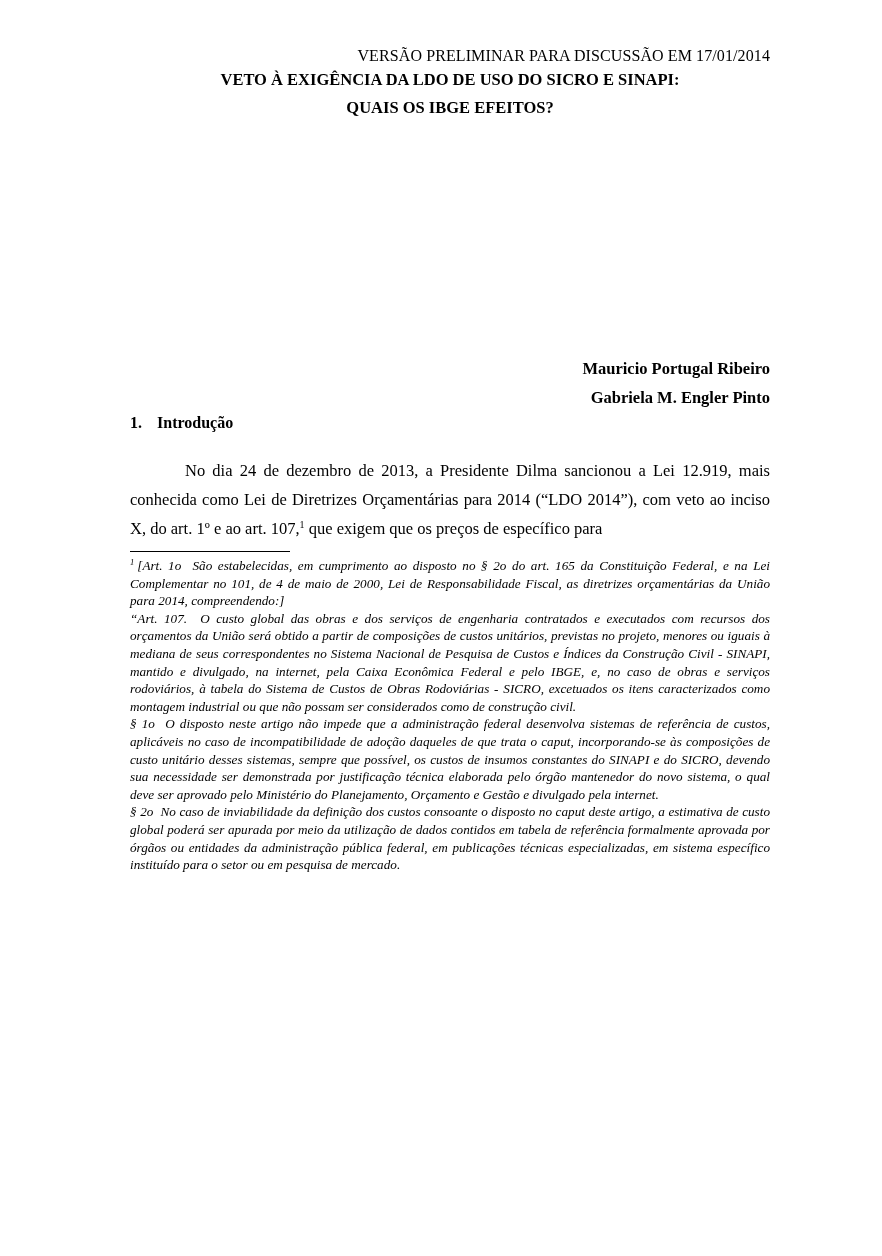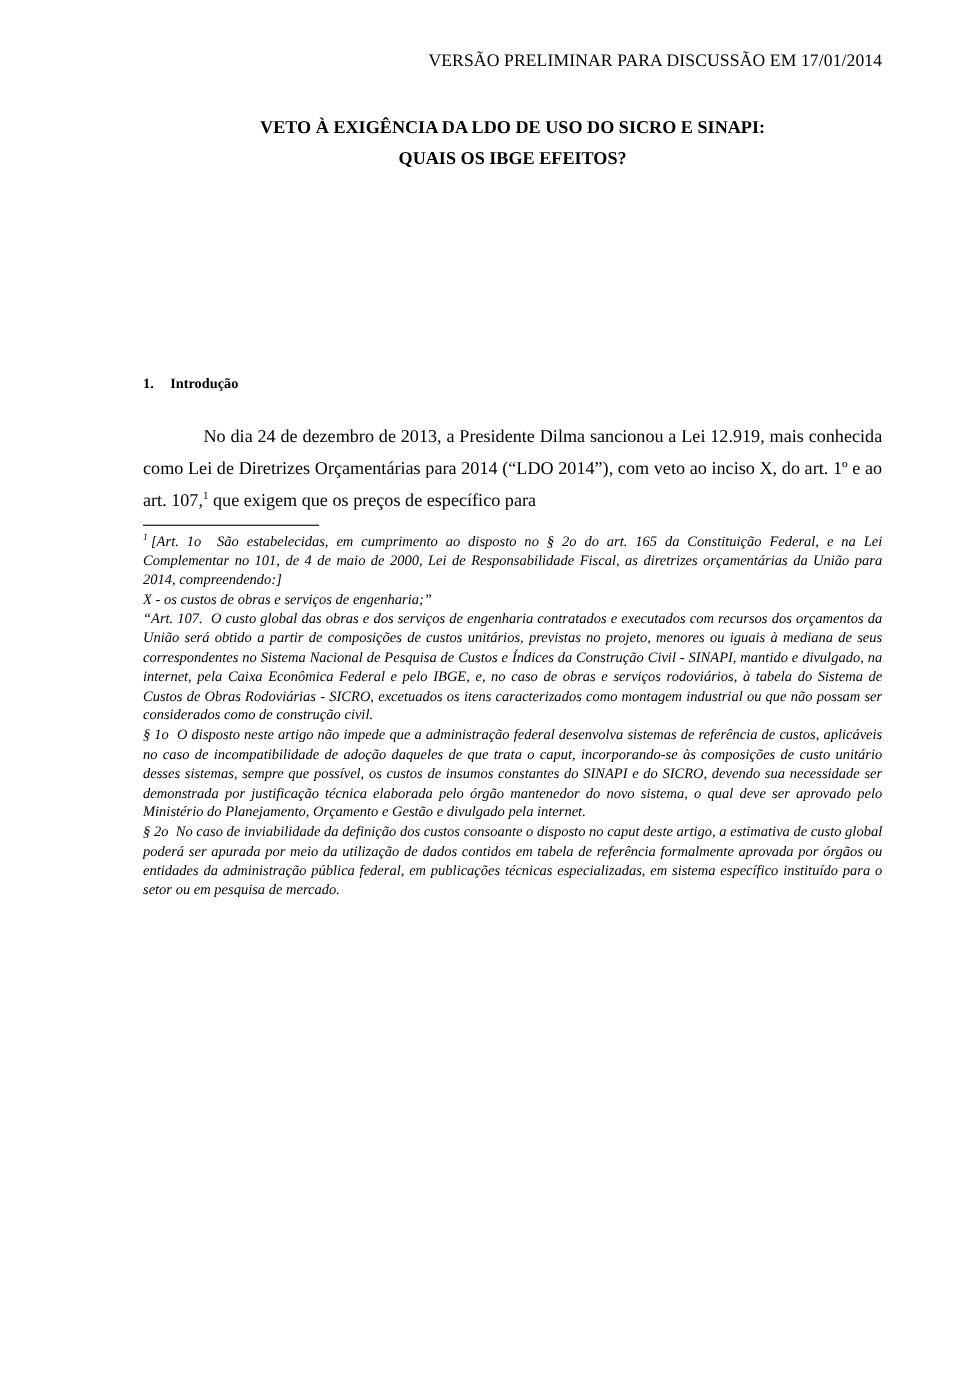--- a/index.html
+++ b/index.html
@@ -8,48 +8,46 @@
     width: 882px;
     height: 1256px;
     overflow: hidden;
     font-family: "Liberation Serif", "DejaVu Serif", serif;
     color: #000000;
     position: relative;
   }
   .page {
     width: 882px;
     height: 1256px;
-    padding: 46px 80px 0 130px;
+    padding: 46px 112px 0 130px;
     background: #ffffff;
   }
   .header-note {
     text-align: right;
     font-size: 16px;
     line-height: 20px;
     letter-spacing: 0.1px;
     white-space: nowrap;
   }
   .title-block {
-    margin-top: 36px;
     text-align: center;
     font-weight: bold;
     font-size: 16.5px;
     line-height: 28px;
   }
   .authors-block {
     margin-top: 232px;
     text-align: right;
     font-weight: bold;
     font-size: 16.5px;
     line-height: 29px;
   }
   .section-heading {
-    margin-top: 180px;
     font-weight: bold;
-    font-size: 13px;
+    font-size: 16px;
     line-height: 22px;
   }
   .section-heading .section-number { display: inline-block; }
   .section-heading .section-title  { display: inline-block; margin-left: 15px; }
   .intro-paragraph {
     margin-top: 22px;
     font-size: 16.5px;
     line-height: 29px;
     text-align: justify;
     text-indent: 55px;
@@ -89,29 +87,32 @@
 
 <div class="page">
 
   <div class="header-note">VERSÃO PRELIMINAR PARA DISCUSSÃO EM 17/01/2014</div>
 
   <div class="title-block">
     <div>VETO À EXIGÊNCIA DA LDO DE USO DO SICRO E SINAPI:</div>
     <div>QUAIS OS IBGE EFEITOS?</div>
   </div>
 
+  <div class="authors-block">
+    <div>Mauricio Portugal Ribeiro</div>
+    <div>Gabriela M. Engler Pinto</div>
+  </div>
 
   <div class="section-heading"><span class="section-number">1.</span><span class="section-title">Introdução</span>
   </div>
 
   <p class="intro-paragraph"><span>No dia 24 de dezembro de 2013, a Presidente Dilma sancionou a Lei 12.919, mais conhecida como Lei de Diretrizes Orçamentárias para 2014 (“LDO 2014”), com veto ao inciso X, do art. 1º e ao art. 107,</span><sup class="fn-ref">1</sup><span> que exigem que os preços de específico para</span></p>
 
   <div class="footnote-rule"></div>
 
   <div class="footnote-block">
     <p class="fn-para"><sup class="fn-marker">1</sup><span>[Art. 1o  São estabelecidas, em cumprimento ao disposto no § 2o do art. 165 da Constituição Federal, e na Lei Complementar no 101, de 4 de maio de 2000, Lei de Responsabilidade Fiscal, as diretrizes orçamentárias da União para 2014, compreendendo:]</span></p>
-    <p class="fn-para">X - os custos de obras e serviços de engenharia;”</p>
     <p class="fn-para">“Art. 107.  O custo global das obras e dos serviços de engenharia contratados e executados com recursos dos orçamentos da União será obtido a partir de composições de custos unitários, previstas no projeto, menores ou iguais à mediana de seus correspondentes no Sistema Nacional de Pesquisa de Custos e Índices da Construção Civil - SINAPI, mantido e divulgado, na internet, pela Caixa Econômica Federal e pelo IBGE, e, no caso de obras e serviços rodoviários, à tabela do Sistema de Custos de Obras Rodoviárias - SICRO, excetuados os itens caracterizados como montagem industrial ou que não possam ser considerados como de construção civil.</p>
     <p class="fn-para">§ 1o  O disposto neste artigo não impede que a administração federal desenvolva sistemas de referência de custos, aplicáveis no caso de incompatibilidade de adoção daqueles de que trata o caput, incorporando-se às composições de custo unitário desses sistemas, sempre que possível, os custos de insumos constantes do SINAPI e do SICRO, devendo sua necessidade ser demonstrada por justificação técnica elaborada pelo órgão mantenedor do novo sistema, o qual deve ser aprovado pelo Ministério do Planejamento, Orçamento e Gestão e divulgado pela internet.</p>
     <p class="fn-para">§ 2o  No caso de inviabilidade da definição dos custos consoante o disposto no caput deste artigo, a estimativa de custo global poderá ser apurada por meio da utilização de dados contidos em tabela de referência formalmente aprovada por órgãos ou entidades da administração pública federal, em publicações técnicas especializadas, em sistema específico instituído para o setor ou em pesquisa de mercado.</p>
   </div>
 
 </div>
 
 </body></html>

